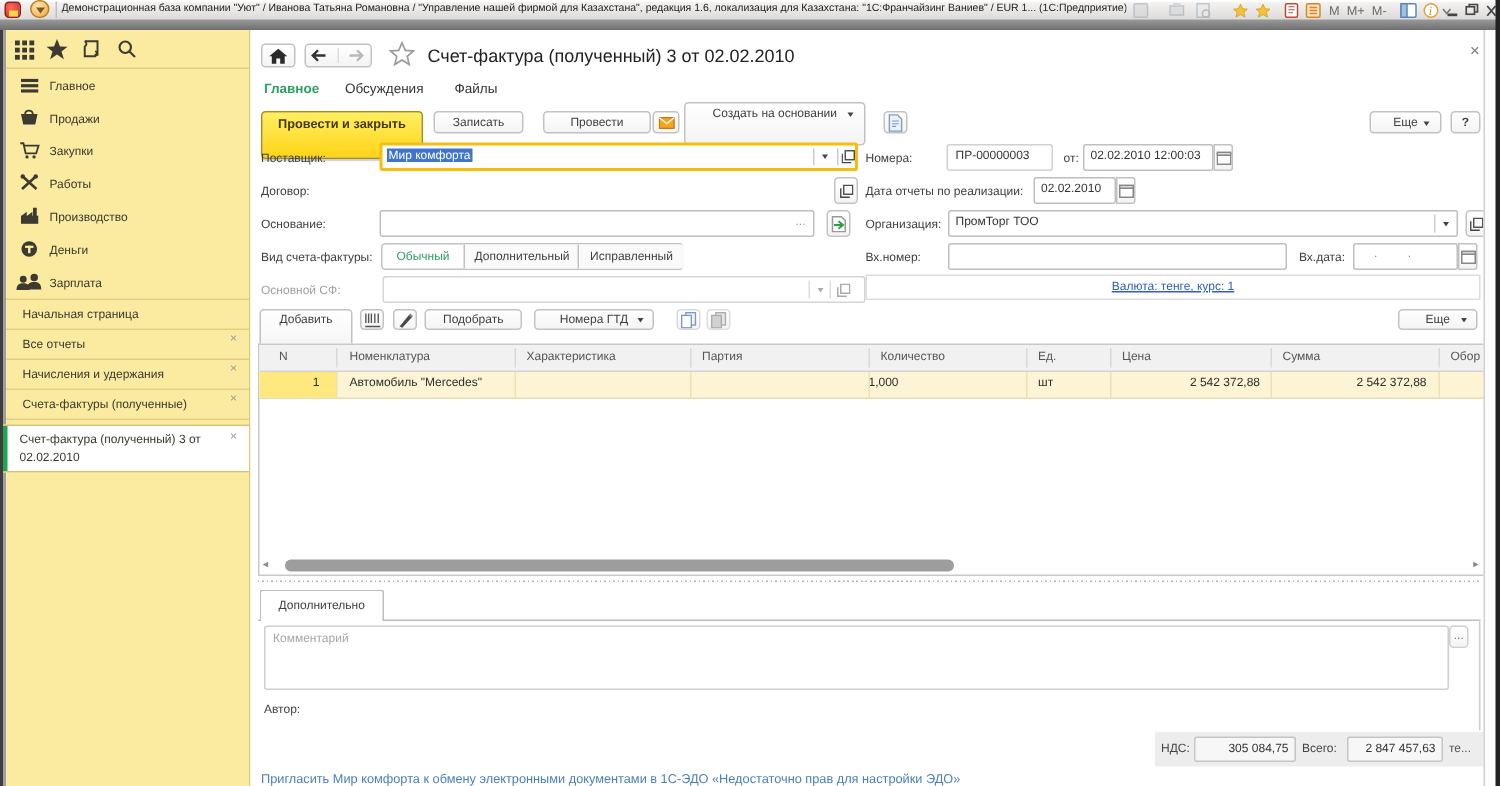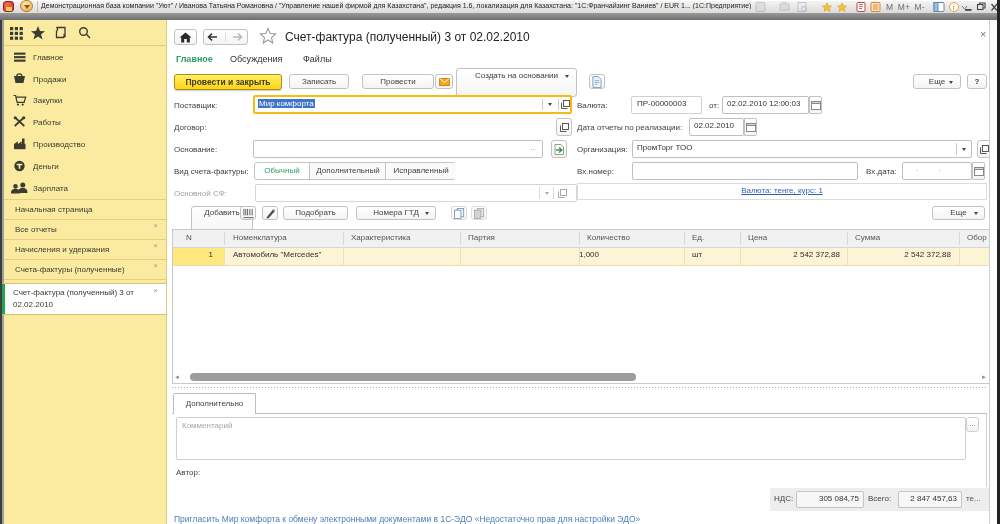--- a/index.html
+++ b/index.html
@@ -186,21 +186,21 @@
       <svg width="18" height="18" viewBox="0 0 18 18">
           <path d="M9 1.5 L11.2 6.6 L16.7 7 L12.5 10.6 L13.8 16 L9 13 L4.2 16 L5.5 10.6 L1.3 7 L6.8 6.6 Z" fill="none" stroke="#9a9a9a" stroke-width="1.1"></path>
         </svg>
     </div>
     <div class="abs" style="left:118px;top:10px;font-size:12px;color:#222">Счет-фактура (полученный) 3 от 02.02.2010</div>
 
     <div class="abs" style="left:9px;top:34px;font-size:9px;color:#2e9e62;font-weight:bold">Главное</div>
     <div class="abs" style="left:63px;top:34px;font-size:9px;color:#333">Обсуждения</div>
     <div class="abs" style="left:136px;top:34px;font-size:9px;color:#333">Файлы</div>
 
-    <div class="abs" style="left:7px;top:54px;width:108px;height:16px;box-sizing:border-box;border:1px solid #ab8f15;border-radius:3px;background:linear-gradient(#ffef62,#ffd416);color:#40391b;font-weight:bold;font-size:8.5px;text-align:center;line-height:14px;box-shadow:0 1px 1px rgba(0,0,0,0.2)">Провести и закрыть</div>
+    <div class="abs" style="left:7px;top:54px;width:108px;height:32px;box-sizing:border-box;border:1px solid #ab8f15;border-radius:3px;background:linear-gradient(#ffef62,#ffd416);color:#40391b;font-weight:bold;font-size:8.5px;text-align:center;line-height:14px;box-shadow:0 1px 1px rgba(0,0,0,0.2)">Провести и закрыть</div>
     <div class="btn" style="left:122px;top:54px;width:60px;height:15px;line-height:13px">Записать</div>
     <div class="btn" style="left:195px;top:54px;width:72px;height:15px;line-height:13px">Провести</div>
     <div class="btn" style="left:268px;top:54px;width:18px;height:15px">
       <svg width="11" height="8" viewBox="0 0 12 9" style="margin-top:3px">
           <rect x="0.5" y="0.5" width="11" height="8" fill="#f6a51c" stroke="#c87d10"></rect>
           <path d="M0.5 0.5 L6 5 L11.5 0.5" fill="none" stroke="#fff" stroke-width="1"></path>
         </svg>
     </div>
     <div class="btn" style="left:289px;top:48px;width:121px;height:29px;line-height:13px">Создать на основании<span style="position:absolute;right:7px;top:5.5px;width:0;height:0;border-left:2.8px solid transparent;border-right:2.8px solid transparent;border-top:3.2px solid #444"></span></div>
     <div class="btn" style="left:422px;top:54px;width:16px;height:15px">
@@ -250,21 +250,21 @@
     <div class="fld" style="left:88px;top:164px;width:322px;height:18px;border-color:#d5d5d5">
       <div class="sep" style="left:283px;top:2px;height:12px;background:#ddd"></div>
       <div class="ddarr" style="left:289px;top:7px;border-top-color:#aaa"></div>
       <div class="sep" style="left:297px;top:2px;height:12px;background:#ddd"></div>
       <svg width="9" height="9" viewBox="0 0 9 9" style="position:absolute;left:302px;top:4px">
           <rect x="2.5" y="0.5" width="6" height="6" fill="none" stroke="#aaa"></rect>
           <path d="M0.5 2.5 V8.5 H6.5" fill="none" stroke="#aaa"></path>
         </svg>
     </div>
 
-    <div class="lbl" style="left:410px;top:81px">Валюта:</div>
+    <div class="lbl" style="left:410px;top:81px">Номера:</div>
     <div class="fld" style="left:464px;top:76px;width:71px;height:18px;border-color:#d0d0d0">
         <div class="abs" style="left:5px;top:2px">ПР-00000003</div>
       </div>
     <div class="lbl" style="left:542px;top:81px">от:</div>
     <div class="fld" style="left:555px;top:76px;width:87px;height:18px">
         <div class="abs" style="left:4px;top:2px">02.02.2010 12:00:03</div>
       </div>
     <div class="btn" style="left:642px;top:76px;width:13px;height:18px;border-radius:0 2px 2px 0">
       <svg width="10" height="9" viewBox="0 0 10 9" style="margin-top:4px">
           <rect x="0.5" y="0.5" width="9" height="8" fill="#fff" stroke="#888"></rect>
@@ -303,21 +303,21 @@
       <svg width="10" height="9" viewBox="0 0 10 9" style="margin-top:4px">
           <rect x="0.5" y="0.5" width="9" height="8" fill="#fff" stroke="#888"></rect>
           <rect x="0.5" y="0.5" width="9" height="2" fill="#d8d8d8" stroke="#888"></rect>
         </svg>
     </div>
 
     <div class="abs" style="left:410px;top:163px;width:408px;height:15px;border:1px solid #dcdcdc;text-align:center">
       <span style="color:#2e5fc1;text-decoration:underline;font-size:8px;line-height:14px">Валюта: тенге, курс: 1</span>
     </div>
 
-    <div class="btn" style="left:24px;top:186px;width:62px;height:30px;line-height:12px">Добавить</div>
+    <div class="btn" style="left:6px;top:186px;width:62px;height:30px;line-height:12px">Добавить</div>
     <div class="btn" style="left:73px;top:186px;width:16px;height:14px">
       <svg width="11" height="11" viewBox="0 0 12 12" style="margin-top:1px">
           <path d="M1 1 v7 M3 1 v7 M5 1 v7 M7.5 1 v7 M10 1 v7" stroke="#555" stroke-width="1"></path>
           <path d="M0.5 10.5 h11" stroke="#555"></path>
         </svg>
     </div>
     <div class="btn" style="left:95px;top:186px;width:16px;height:14px">
       <svg width="11" height="11" viewBox="0 0 12 12" style="margin-top:1px">
           <path d="M1.5 10.5 L8.5 2 L10.5 3.8 L3.5 11.5 Z" fill="#4a4a4a"></path>
           <path d="M8.8 1.6 L10.8 3.4" stroke="#888" stroke-width="1.5"></path>

